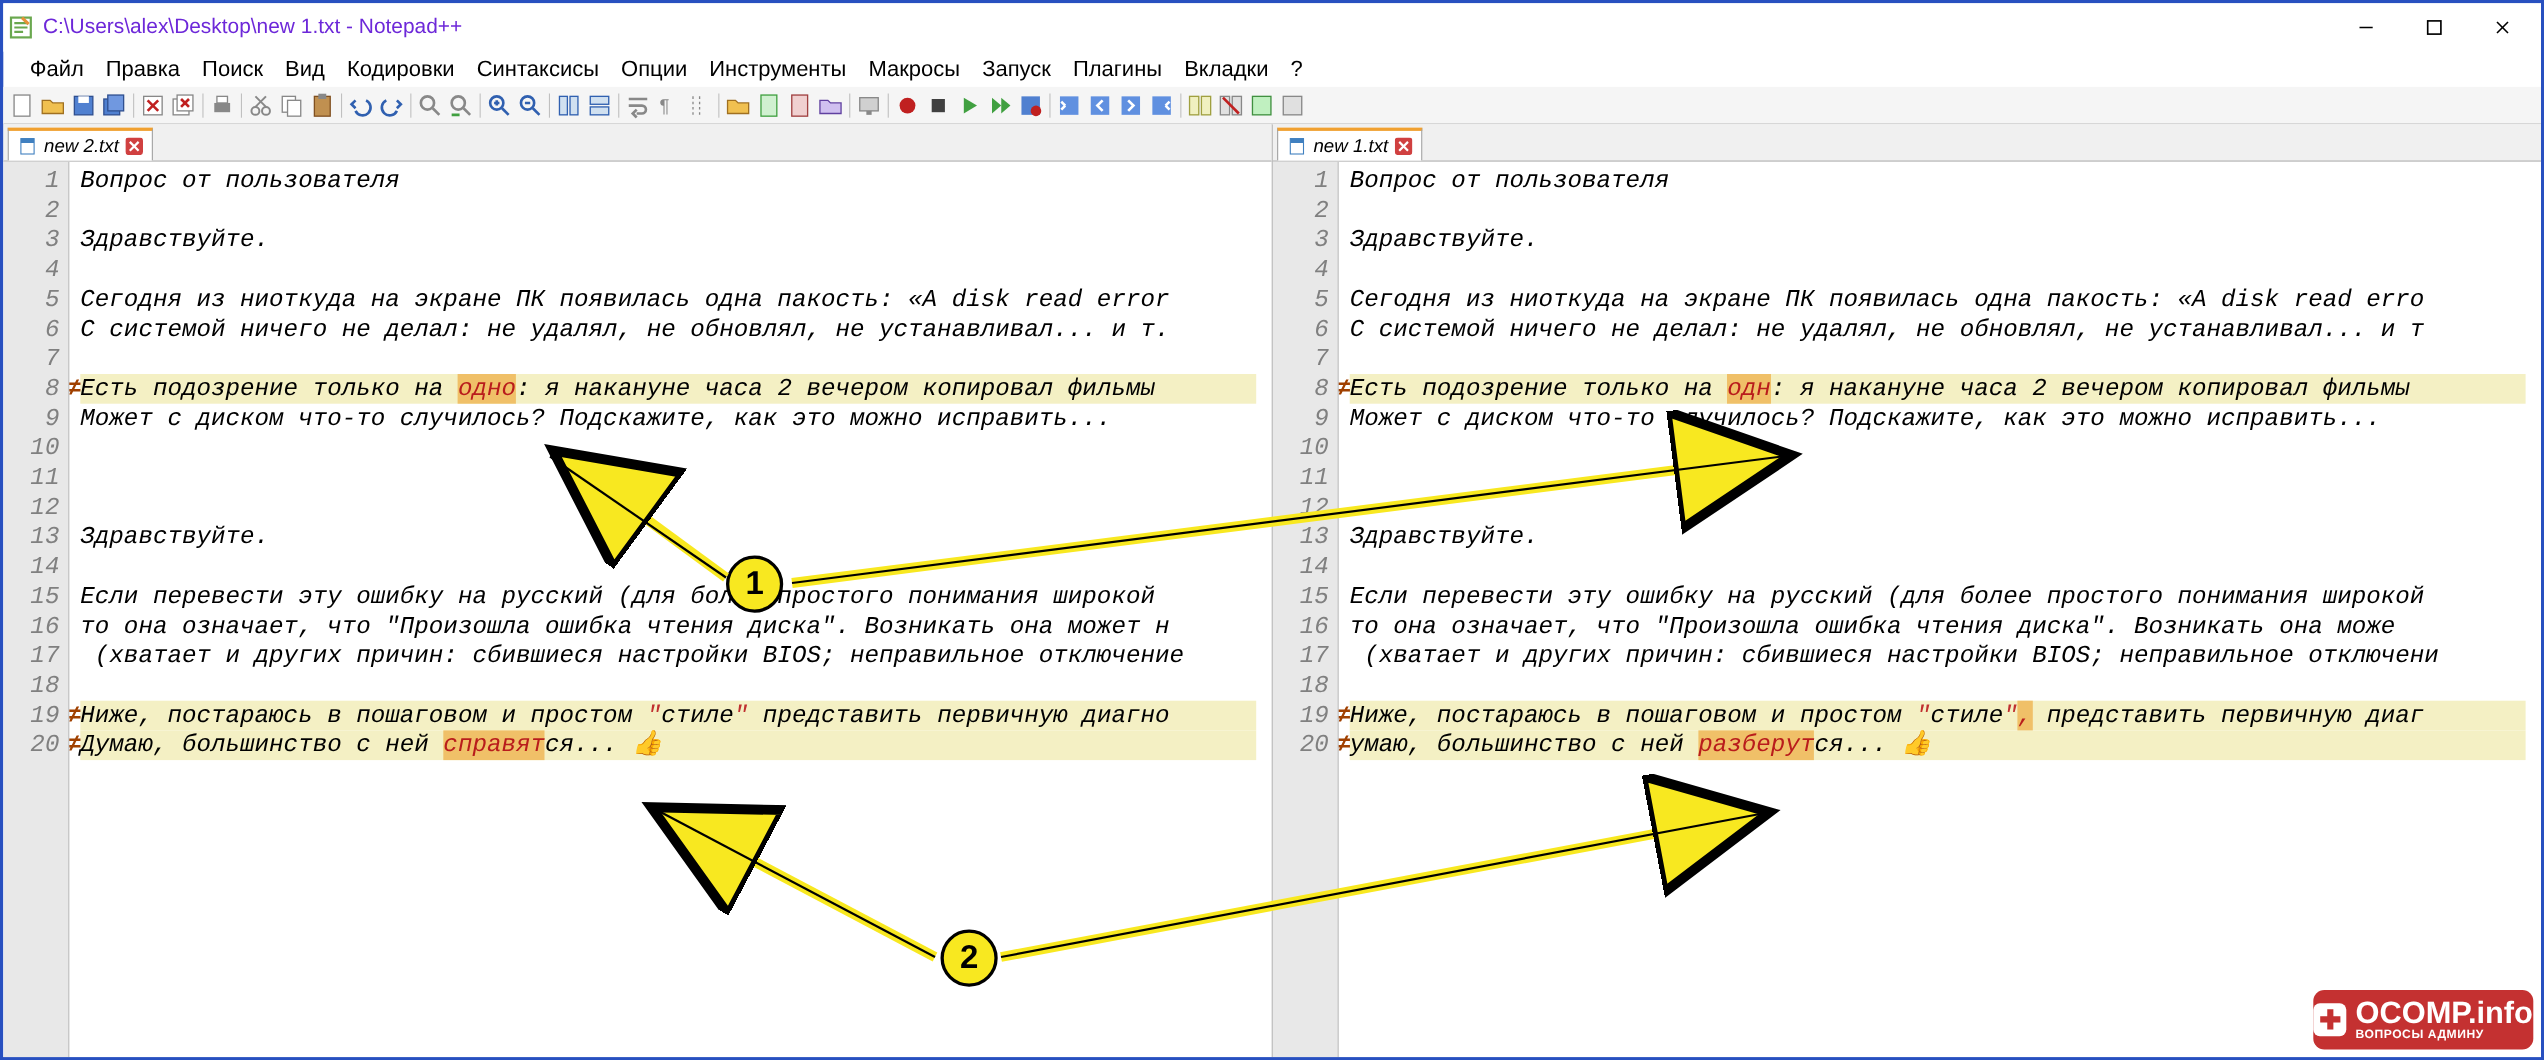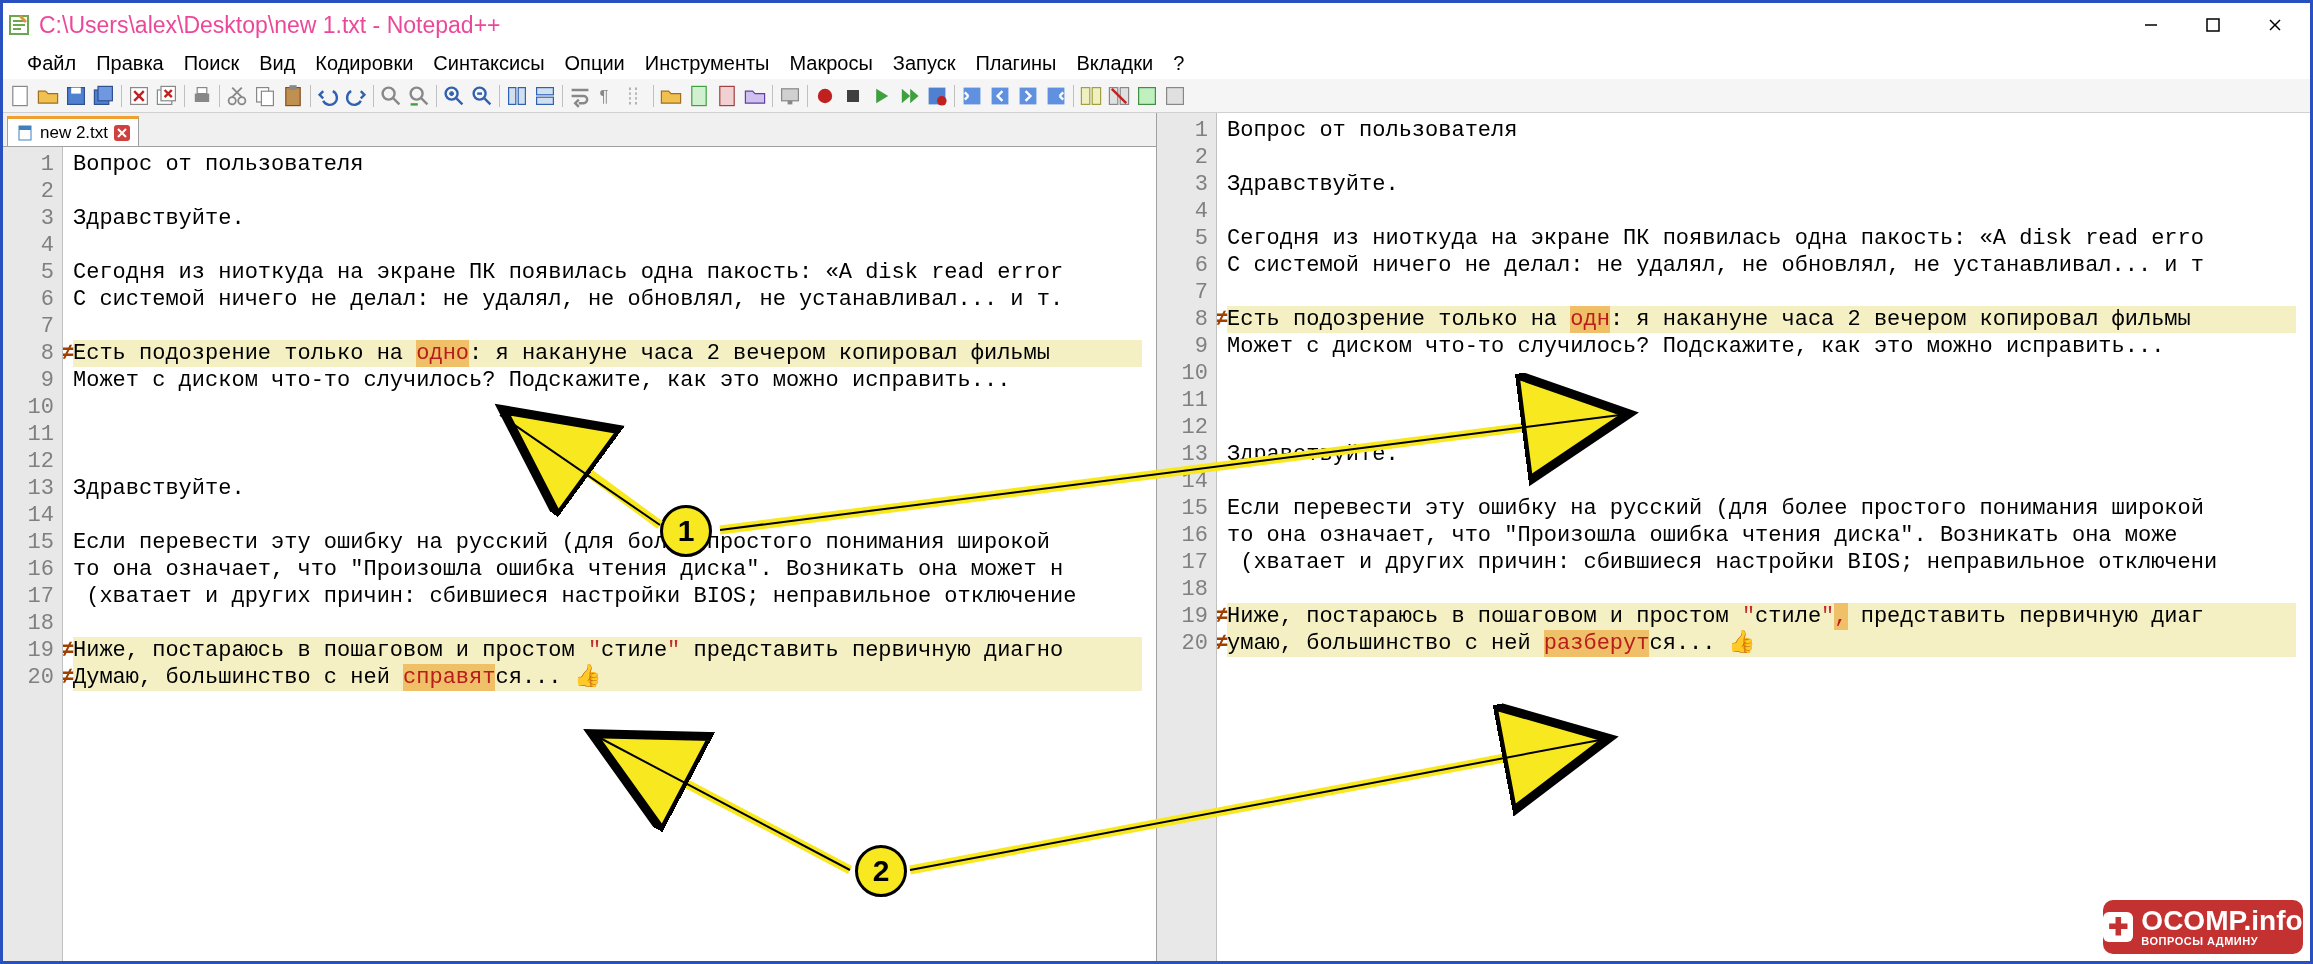--- a/index.html
+++ b/index.html
@@ -1,28 +1,28 @@
 <!DOCTYPE html>
 <html><head>
 <meta charset="utf-8">
 <style>
 * { margin: 0; padding: 0; box-sizing: border-box; }
 html, body { width: 2313px; height: 964px; font-family: "Segoe UI", Tahoma, sans-serif; font-size: 18px; background: #fff; overflow: hidden; }
 .window { width: 100%; height: 100%; border: 3px solid #2850c0; display: flex; flex-direction: column; background: #fff; }
 .titlebar { height: 44px; display: flex; align-items: center; padding: 0 4px; background: #fff; }
 .title-icon { width: 24px; height: 24px; margin-right: 8px; }
-.title-text { flex: 1; font-size: 23px; color: #ec4899; }
+.title-text { flex: 1; font-size: 19px; color: #6d28d9; }
 .win-btn { width: 62px; height: 40px; display: flex; align-items: center; justify-content: center; background: #fff; }
 .win-btn svg { width: 16px; height: 16px; }
 .menubar { height: 32px; display: flex; align-items: center; padding: 0 16px; gap: 4px; font-size: 20px; }
 .menu-item { padding: 2px 8px; cursor: default; }
 .toolbar { height: 34px; display: flex; align-items: center; padding: 2px 4px; gap: 2px; border-bottom: 1px solid #d0d0d0; background: #f5f5f5; }
 .tb-btn { width: 26px; height: 26px; display: flex; align-items: center; justify-content: center; border: 1px solid transparent; }
 .tb-sep { width: 1px; height: 22px; background: #c0c0c0; margin: 0 2px; }
-.split { flex: 1; display: flex; overflow: hidden; }
+.split { flex: 1; display: flex; overflow: hidden; font-style: italic; }
 .pane { flex: 1; display: flex; flex-direction: column; border-right: 1px solid #a0a0a0; overflow: hidden; position: relative; }
 .pane:last-child { border-right: none; }
 .tabbar { height: 34px; display: flex; align-items: flex-end; background: #f0f0f0; border-bottom: 1px solid #a0a0a0; padding-left: 4px; }
 .tab { height: 30px; display: flex; align-items: center; padding: 0 8px; background: #fff; border: 1px solid #a0a0a0; border-bottom: none; border-top: 3px solid #f0a030; gap: 6px; font-size: 17px; }
 .tab-icon { width: 18px; height: 18px; }
 .tab-close { width: 16px; height: 16px; }
 .editor { flex: 1; display: flex; font-family: "Courier New", monospace; font-size: 22px; line-height: 27px; overflow: hidden; background: #fff; }
 .gutter { width: 60px; background: #e8e8e8; color: #808080; text-align: right; padding: 4px 8px 4px 0; user-select: none; border-right: 1px solid #c0c0c0; }
 .gutter .ln { height: 27px; }
 .code { flex: 1; padding: 4px 14px 4px 10px; white-space: pre; overflow: hidden; }
@@ -370,20 +370,34 @@
             <div class="ln">17</div>
             <div class="ln">18</div>
             <div class="ln">19</div>
             <div class="ln">20</div>
           </div>
         <div class="code" id="code-left"><div class="row">Вопрос от пользователя</div><div class="row"></div><div class="row">Здравствуйте.</div><div class="row"></div><div class="row">Сегодня из ниоткуда на экране ПК появилась одна пакость: «A disk read error</div><div class="row">С системой ничего не делал: не удалял, не обновлял, не устанавливал... и т.</div><div class="row"></div><div class="row diff-row"><span class="diff-mark">≠</span>Есть подозрение только на <span class="diff-word">одно</span>: я накануне часа 2 вечером копировал фильмы</div><div class="row">Может с диском что-то случилось? Подскажите, как это можно исправить...</div><div class="row"></div><div class="row"></div><div class="row"></div><div class="row">Здравствуйте.</div><div class="row"></div><div class="row">Если перевести эту ошибку на русский (для более простого понимания широкой </div><div class="row">то она означает, что "Произошла ошибка чтения диска". Возникать она может н</div><div class="row"> (хватает и других причин: сбившиеся настройки BIOS; неправильное отключение</div><div class="row"></div><div class="row diff-row"><span class="diff-mark">≠</span>Ниже, постараюсь в пошаговом и простом <span class="diff-quote">"</span>стиле<span class="diff-quote">"</span> представить первичную диагно</div><div class="row diff-row"><span class="diff-mark">≠</span>Думаю, большинство с ней <span class="diff-word">справят</span>ся... 👍</div></div>
       </div>
     </div>
 
     <div class="pane">
+      <div class="tabbar">
+        <div class="tab">
+          <span class="tab-icon"><svg viewBox="0 0 18 18">
+                <rect x="3" y="2" width="12" height="14" fill="#fff" stroke="#4080c0"></rect>
+                <rect x="3" y="2" width="12" height="4" fill="#4080c0"></rect>
+              </svg></span>
+          <span>new 1.txt</span>
+          <span class="tab-close"><svg viewBox="0 0 16 16">
+                <rect width="16" height="16" rx="3" fill="#d04040"></rect>
+                <line x1="4" y1="4" x2="12" y2="12" stroke="#fff" stroke-width="2"></line>
+                <line x1="12" y1="4" x2="4" y2="12" stroke="#fff" stroke-width="2"></line>
+              </svg></span>
+        </div>
+      </div>
       <div class="editor">
         <div class="gutter" id="gutter-right">
             <div class="ln">1</div>
             <div class="ln">2</div>
             <div class="ln">3</div>
             <div class="ln">4</div>
             <div class="ln">5</div>
             <div class="ln">6</div>
             <div class="ln">7</div>
             <div class="ln">8</div>

